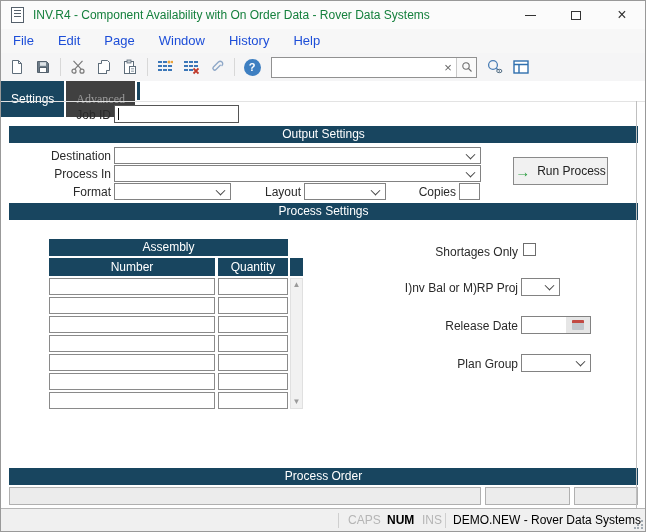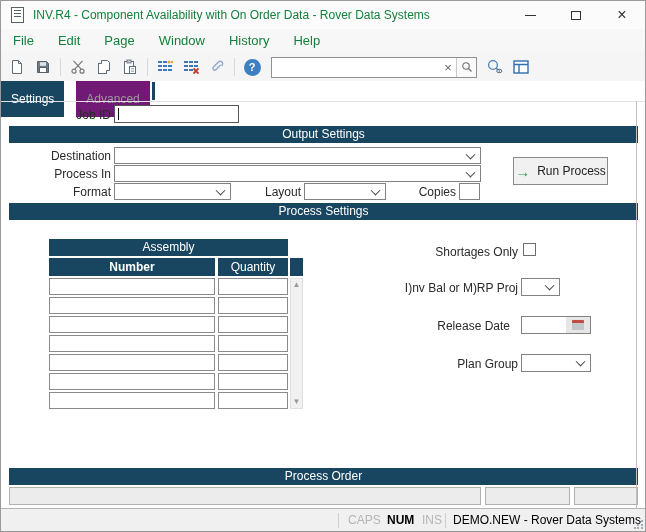--- a/index.html
+++ b/index.html
@@ -13,56 +13,56 @@
   .app-icon i{display:block;height:1px;background:#55606b;margin:2px 2px 0 2px;}
   .title-text{position:absolute;left:32px;top:7px;font-size:12px;color:#15803d;white-space:nowrap;}
   .winbtn{position:absolute;top:0;width:46px;height:28px;display:flex;align-items:center;justify-content:center;color:#333;cursor:default;}
   .btn-min{right:92px;}.btn-max{right:46px;}.btn-close{right:0;}
   .glyph-min{display:block;width:11px;height:1px;background:#333;}
   .glyph-max{display:block;width:10px;height:9px;border:1px solid #333;box-sizing:border-box;}
   .glyph-close{font-size:16px;line-height:16px;color:#333;}
 
   
   .menubar{position:absolute;left:0;top:28px;width:100%;height:24px;background:#f7f7f7;display:flex;align-items:center;}
-  .menu-item{padding:0 12px;font-size:13px;color:#15803d;line-height:24px;}
+  .menu-item{padding:0 12px;font-size:13px;color:#1d4ed8;line-height:24px;}
   .menu-item:first-child{margin-left:0;}
 
   
   .toolbar{position:absolute;left:0;top:52px;width:100%;height:28px;background:#f5f5f6;display:flex;align-items:center;}
   .tbtn{width:24px;height:24px;display:flex;align-items:center;justify-content:center;margin:0 1px;}
   .tsep{width:1px;height:18px;background:#d8d8d8;margin:0 4px;}
   .searchbox{position:relative;width:206px;height:21px;border:1px solid #919191;background:#fff;margin-left:6px;box-sizing:border-box;display:flex;align-items:center;}
   .searchbox input{flex:1;border:none;outline:none;height:17px;font:12px "Liberation Sans",sans-serif;padding:0 4px;min-width:10px;}
   .sclear{width:16px;text-align:center;color:#666;font-size:13px;}
   .sglass{width:19px;height:19px;border-left:1px solid #c9c9c9;background:#fafafa;display:flex;align-items:center;justify-content:center;}
   .help-circle{width:17px;height:17px;border-radius:50%;background:#3e7fc1;color:#fff;font-size:11px;font-weight:bold;display:flex;align-items:center;justify-content:center;}
 
   
   .tabs{position:absolute;left:0;top:80px;height:20px;display:flex;}
   .tab{height:20px;line-height:20px;padding:8px 10px;font-size:12px;}
   .tab.active{background:#18455f;color:#fff;}
-  .tab.inactive{background:#701a75;color:#9a9a9a;margin-left:12px;}
+  .tab.inactive{background:#404040;color:#9a9a9a;margin-left:2px;font-family:Liberation Serif, serif;}
   .tab-tick{width:3px;height:18px;background:#18455f;margin:1px 0 0 2px;}
   .tabs-underline{position:absolute;left:0;top:100px;width:646px;height:1px;background:#e3e3e3;}
 
   
   .label{position:absolute;text-align:right;color:#2a2a2a;white-space:nowrap;}
   .inp{position:absolute;border:1px solid #828282;background:#fff;box-sizing:border-box;font:12px "Liberation Sans",sans-serif;padding:0 3px;outline:none;}
   .sel{position:absolute;border:1px solid #828282;background:#fff;box-sizing:border-box;}
   .chev{position:absolute;right:6px;top:50%;width:6px;height:6px;border-right:1.6px solid #444;border-bottom:1.6px solid #444;transform:translateY(-70%) rotate(45deg);}
   .secbar{position:absolute;left:8px;width:629px;height:17px;background:#18455f;color:#fff;text-align:center;line-height:17px;font-size:12px;}
 
   
   .run-btn{position:absolute;left:512px;top:156px;width:95px;height:28px;border:1px solid #8a8a8a;background:#f1f1f1;display:flex;align-items:center;justify-content:center;gap:7px;font-size:12px;color:#222;box-sizing:border-box;}
   .run-arrow{color:#2e9e44;font-size:15px;font-weight:bold;line-height:1;}
 
   
   .a-head{position:absolute;left:48px;top:238px;width:239px;height:17px;background:#18455f;color:#fff;text-align:center;line-height:17px;}
   .a-col{position:absolute;top:257px;height:18px;background:#18455f;color:#fff;text-align:center;line-height:18px;box-sizing:border-box;}
-  .a-col.num{left:48px;width:166px;font-weight:bold;}
+  .a-col.num{left:48px;width:166px;}
   .a-col.qty{left:217px;width:70px;}
   .a-col.scr{left:289px;width:13px;}
   .arows{position:absolute;left:48px;top:277px;}
   .arow{display:flex;gap:3px;margin-bottom:2px;}
   .ain{border:1px solid #8a8a8a;background:#fff;box-sizing:border-box;height:17px;font:12px "Liberation Sans",sans-serif;padding:0 3px;outline:none;}
   .ain.num{width:166px;}
   .ain.qty{width:70px;}
   .vscroll{position:absolute;left:289px;top:277px;width:13px;height:131px;background:#f1f1f1;border:1px solid #e0e0e0;box-sizing:border-box;}
   .varrow{position:absolute;left:0;width:11px;height:12px;color:#9a9a9a;font-size:8px;text-align:center;line-height:12px;}
   .varrow.up{top:0;}
@@ -317,21 +317,21 @@
   </div>
 
   <span class="label" style="left:380px;top:244px;width:137px">Shortages Only</span>
   <span class="checkbox"></span>
 
   <span class="label" style="left:360px;top:280px;width:157px">I)nv Bal or M)RP Proj</span>
   <div class="sel" style="left:520px;top:277px;width:39px;height:18px">
       <span class="chev"></span>
     </div>
 
-  <span class="label" style="left:372px;top:318px;width:137px">Release Date</span>
+  <span class="label" style="left:380px;top:318px;width:137px">Release Date</span>
   <div class="date-wrap">
     <span class="cal-btn">
         <span class="cal-ic"></span>
       </span>
   </div>
 
   <span class="label" style="left:380px;top:356px;width:137px">Plan Group</span>
   <div class="sel" style="left:520px;top:353px;width:70px;height:18px">
       <span class="chev"></span>
     </div>

